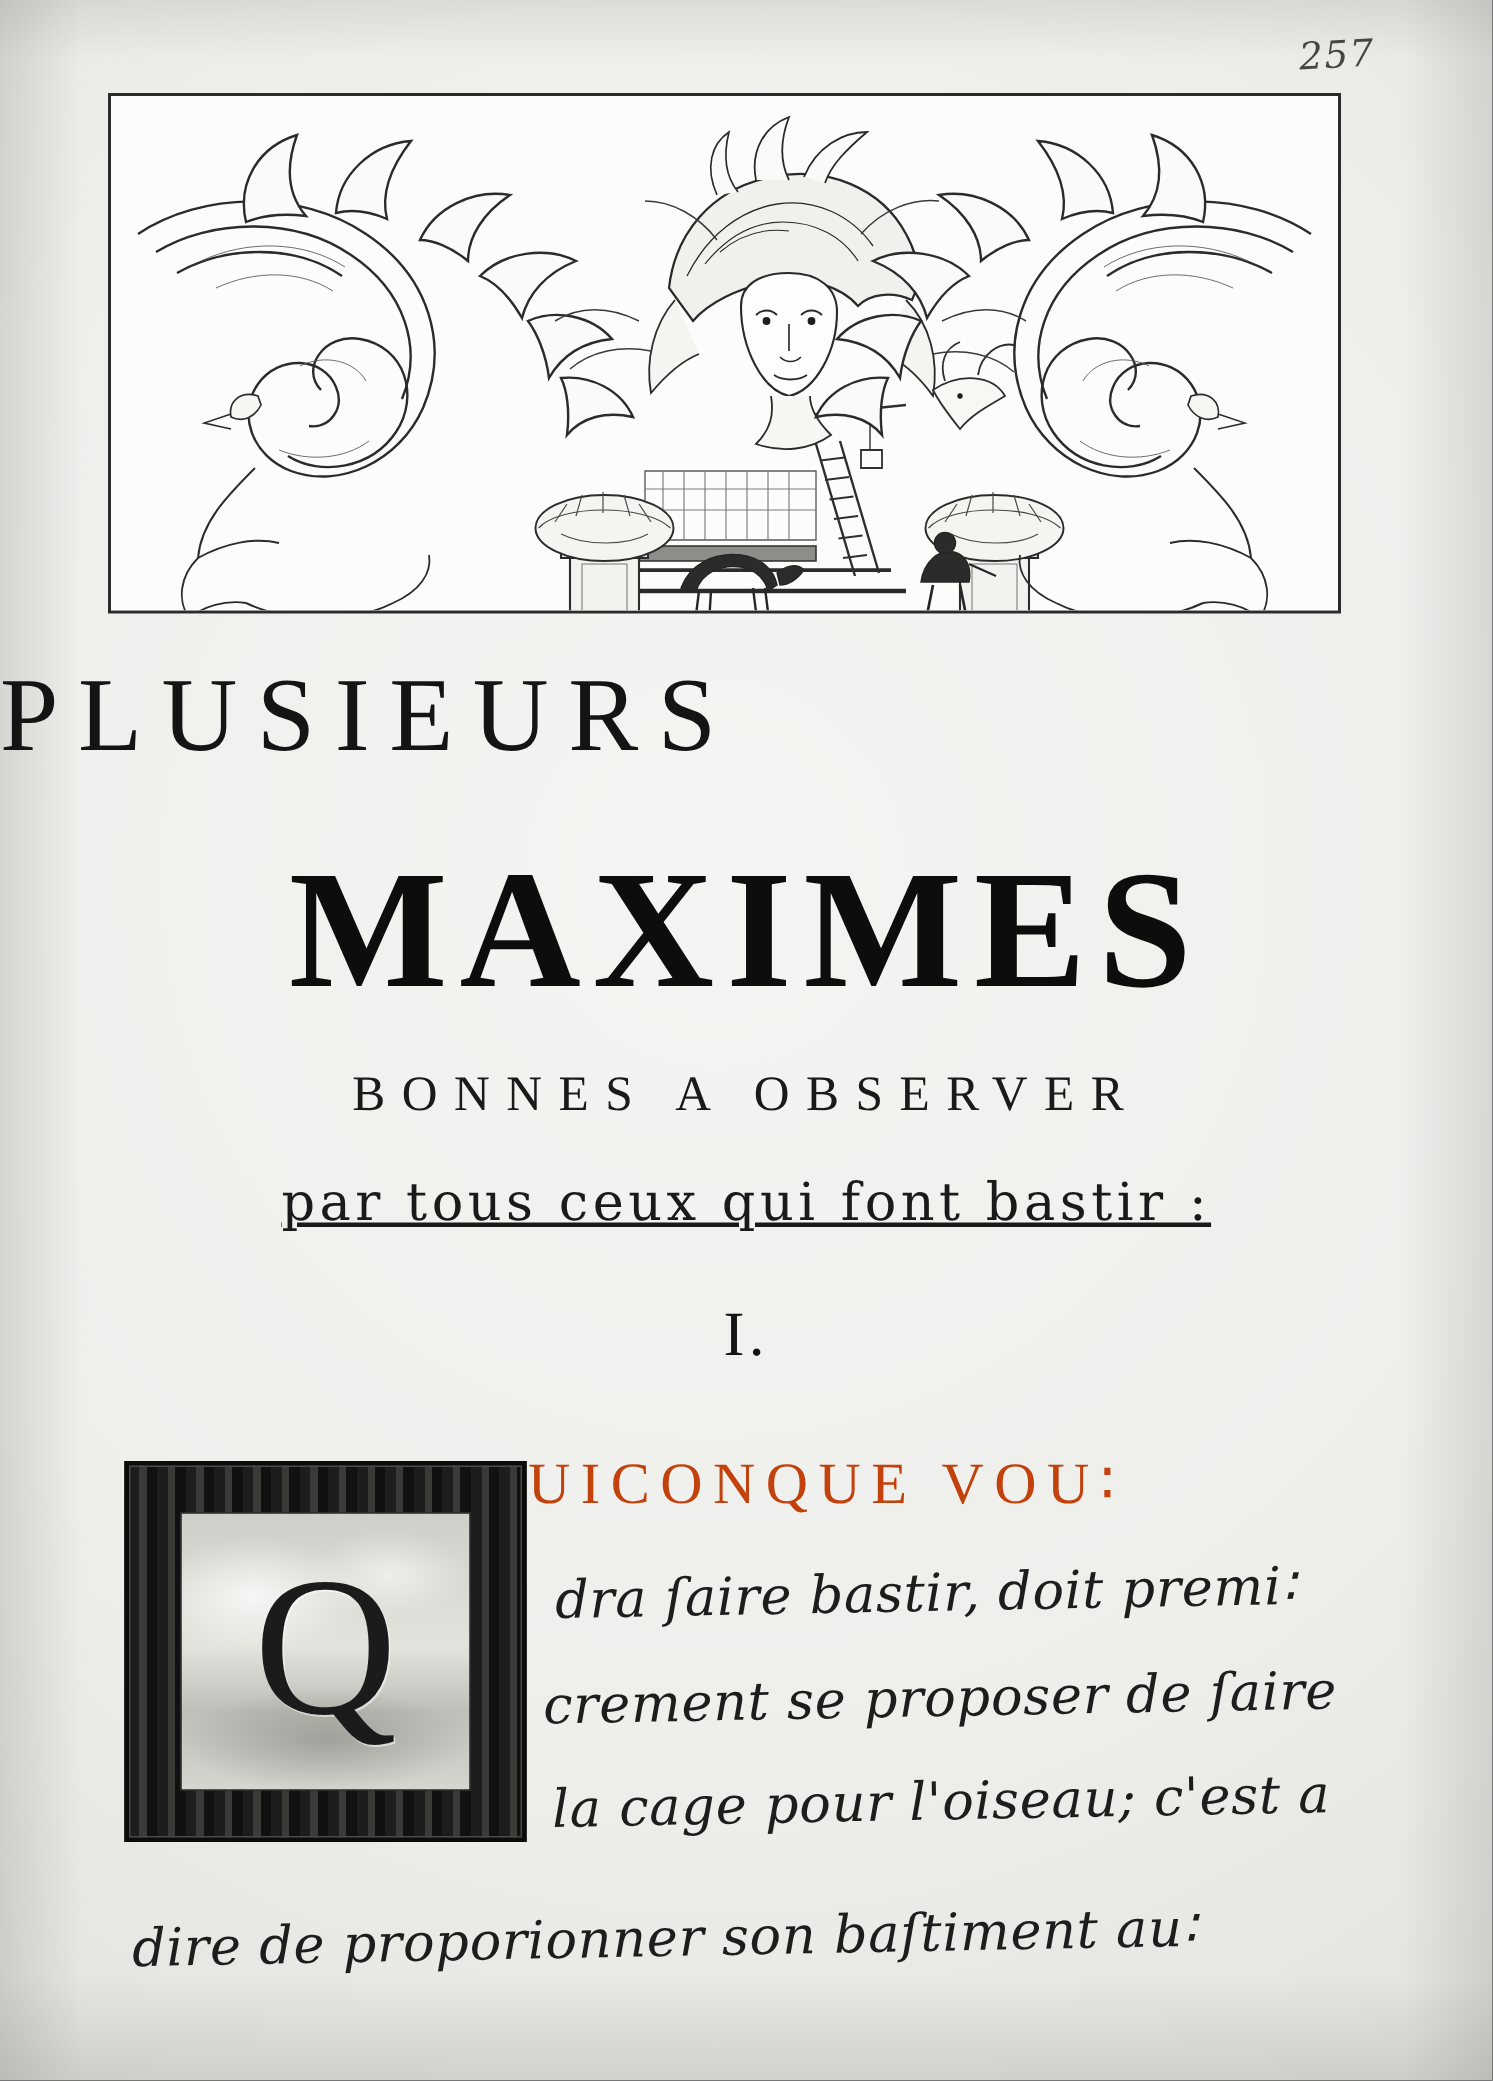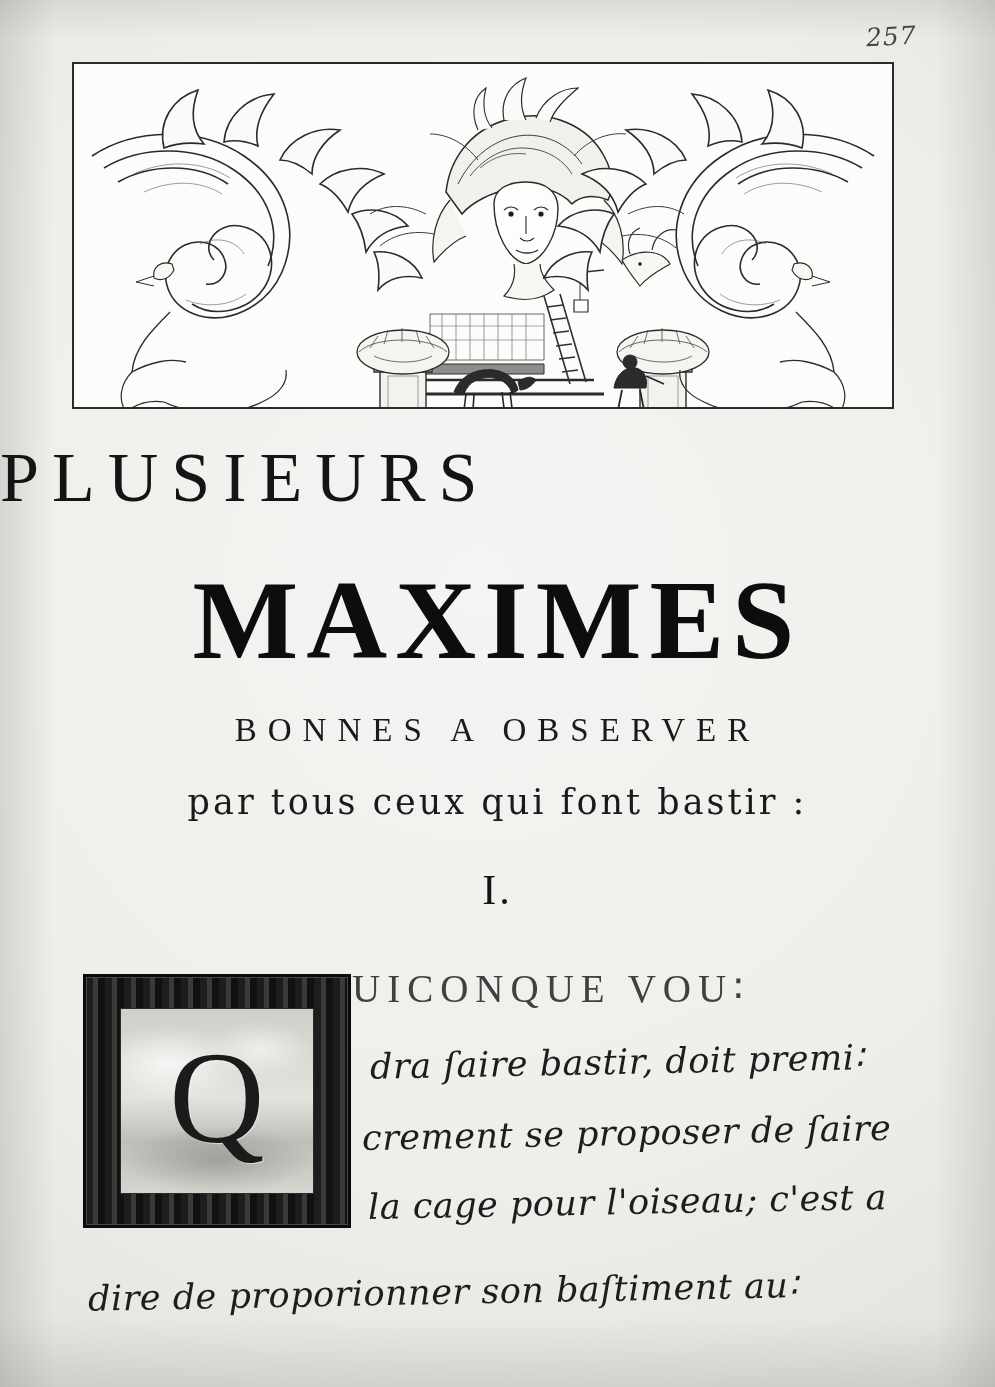--- a/index.html
+++ b/index.html
@@ -95,20 +95,21 @@
   }
   .subtitle-2 {
     position: absolute;
     left: 0; right: 0;
     top: 782px;
     text-align: center;
     font-family: "DejaVu Serif", serif;
     font-size: 35px;
     letter-spacing: 3px;
     color: #1a1a1a;
+    text-decoration: underline;
   }
   .maxim-number {
     position: absolute;
     left: 0; right: 0;
     top: 866px;
     text-align: center;
     font-size: 42px;
     letter-spacing: 3px;
     color: #141414;
   }
@@ -172,21 +173,21 @@
     box-sizing: border-box;
   }
 
   
   .incipit-caps {
     position: absolute;
     left: 352px;
     top: 966px;
     font-size: 39px;
     letter-spacing: 7px;
-    color: #404040;
+    color: #c2410c;
     white-space: nowrap;
   }
 
   
   .body-line {
     position: absolute;
     font-family: "DejaVu Serif", serif;
     font-style: italic;
     font-size: 35px;
     color: #1d1d1d;

